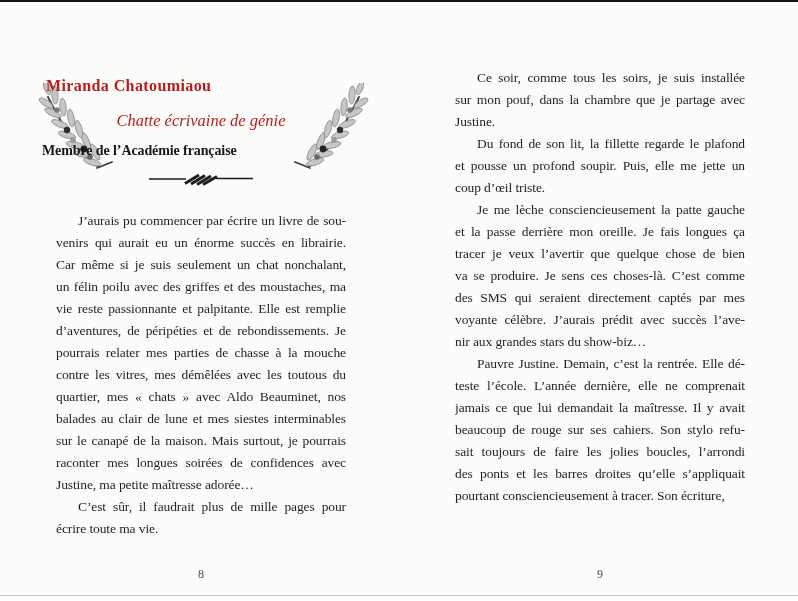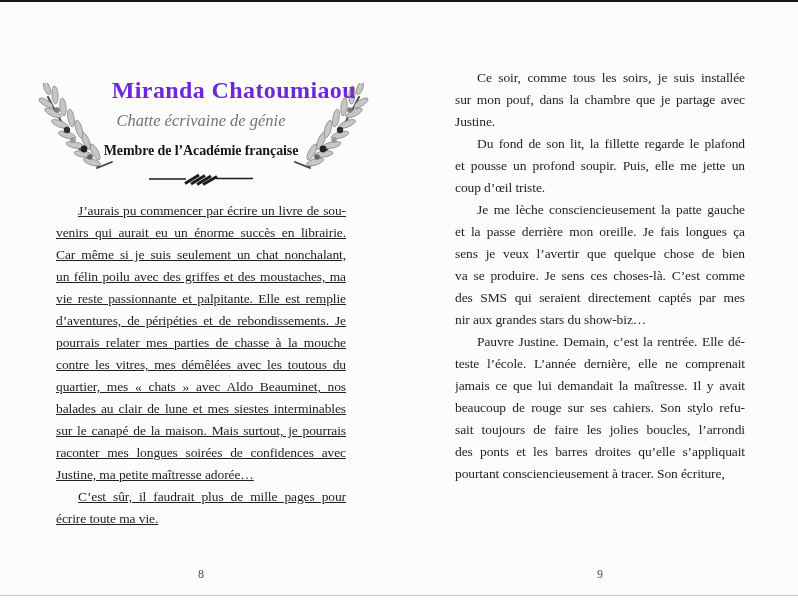--- a/index.html
+++ b/index.html
@@ -11,34 +11,34 @@
   }
   .top-edge{position:absolute;top:0;left:0;width:798px;height:2px;background:#151515;}
   .bottom-edge{position:absolute;top:595px;left:0;width:798px;height:1px;background:#c9c9c9;}
   .below-edge{position:absolute;top:596px;left:0;width:798px;height:5px;background:#ffffff;}
 
   .page{position:absolute;top:0;height:595px;width:290px;}
   #left-page{left:56px;}
   #right-page{left:455px;}
 
   
-  .author{position:absolute;top:77px;left:-10px;right:-10px;text-align:right;
-    font-weight:bold;font-size:24px;letter-spacing:.4px;color:#6d28d9;}
+  .author{position:absolute;top:77px;left:-10px;right:-10px;text-align:left;
+    font-weight:bold;font-size:16px;letter-spacing:.4px;color:#b91c1c;}
   .subtitle{position:absolute;top:111px;left:0;right:0;text-align:center;
-    font-style:italic;font-size:16.5px;color:#737373;}
-  .affiliation{position:absolute;top:143px;left:-14px;right:-14px;text-align:center;
+    font-style:italic;font-size:16.5px;color:#b91c1c;}
+  .affiliation{position:absolute;top:143px;left:-14px;right:-14px;
     font-weight:bold;font-size:14px;letter-spacing:-.1px;color:#161616;}
   .branch{position:absolute;top:83px;width:80px;height:91px;}
   .branch.left{left:-22px;transform:scaleX(-1);}
   .branch.right{left:237px;}
   .divider{position:absolute;top:171px;left:0;right:0;text-align:center;}
 
   
   .body-text{position:absolute;left:0;width:290px;}
-  #left-page .body-text{top:200px;text-decoration:underline;}
+  #left-page .body-text{top:210px;}
   #right-page .body-text{top:67px;}
   .line{
     height:22px;line-height:22px;font-size:13.5px;letter-spacing:-0.1px;
     text-align:justify;text-align-last:justify;overflow:hidden;white-space:normal;
   }
   .line.first{padding-left:22px;}
   .line.last{text-align-last:left;}
 
   .pagenum{position:absolute;top:567px;left:0;right:0;text-align:center;
     font-size:12px;color:#4a4a4a;}
@@ -141,23 +141,24 @@
         <div class="line last">Justine.</div>
       </div>
       <div>
         <div class="line first">Du fond de son lit, la fillette regarde le plafond</div>
         <div class="line">et pousse un profond soupir. Puis, elle me jette un</div>
         <div class="line last">coup d’œil triste.</div>
       </div>
       <div>
         <div class="line first">Je me lèche consciencieusement la patte gauche</div>
         <div class="line">et la passe derrière mon oreille. Je fais longues ça</div>
-        <div class="line">sens je veux l’avertir que quelque chose de bien</div>
+        <div class="line">tracer je veux l’avertir que quelque chose de bien</div>
         <div class="line">va se produire. Je sens ces choses-là. C’est comme</div>
         <div class="line">des SMS qui seraient directement captés par mes</div>
+        <div class="line">voyante célèbre. J’aurais prédit avec succès l’ave-</div>
         <div class="line last">nir aux grandes stars du show-biz…</div>
       </div>
       <div>
         <div class="line first">Pauvre Justine. Demain, c’est la rentrée. Elle dé-</div>
         <div class="line">teste l’école. L’année dernière, elle ne comprenait</div>
         <div class="line">jamais ce que lui demandait la maîtresse. Il y avait</div>
         <div class="line">beaucoup de rouge sur ses cahiers. Son stylo refu-</div>
         <div class="line">sait toujours de faire les jolies boucles, l’arrondi</div>
         <div class="line">des ponts et les barres droites qu’elle s’appliquait</div>
         <div class="line last">pourtant consciencieusement à tracer. Son écriture,</div>

